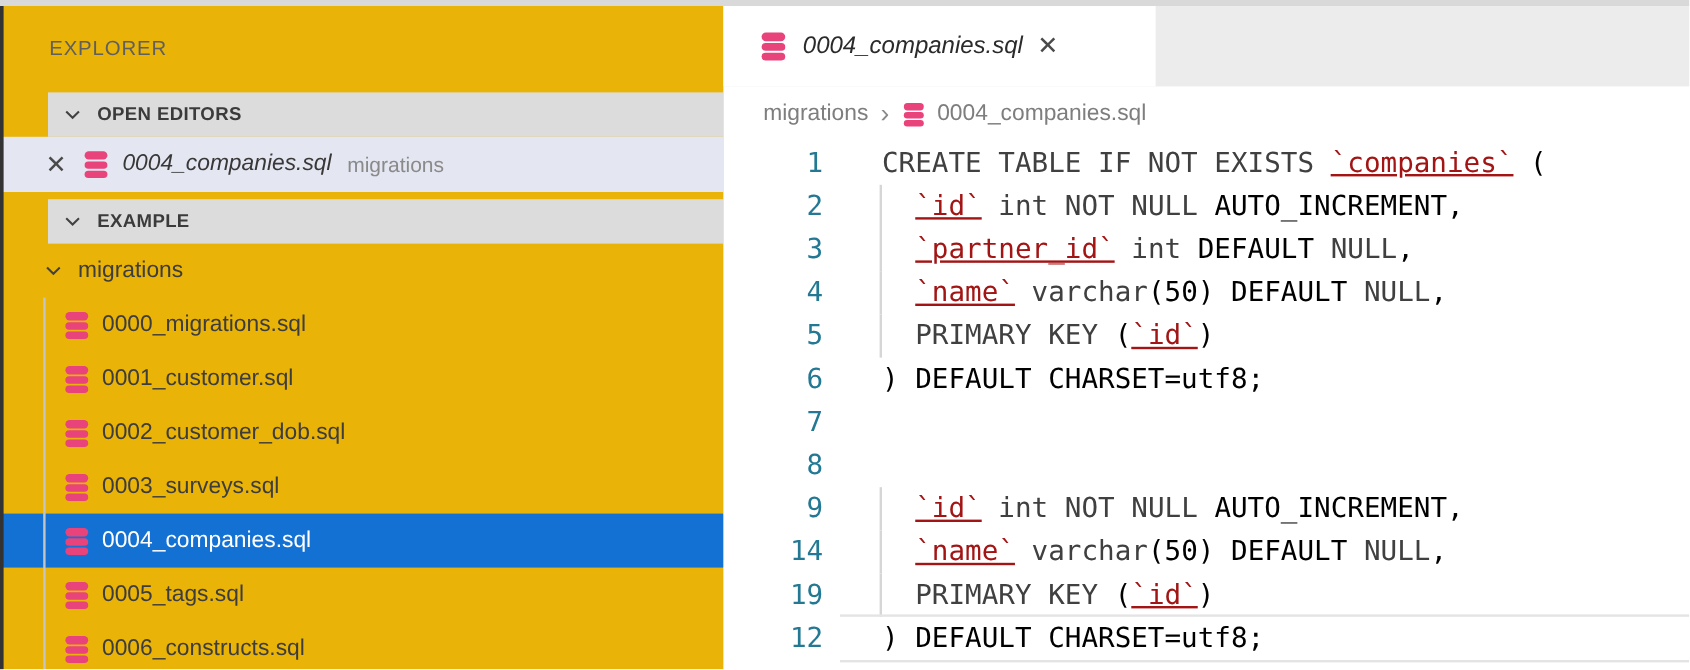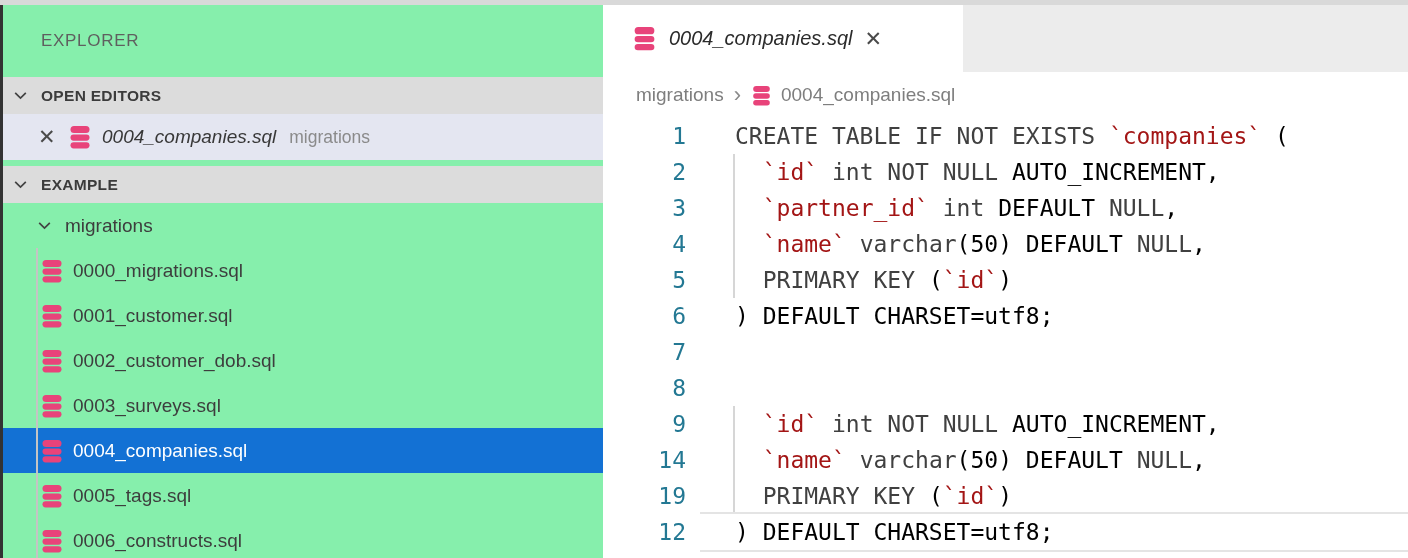--- a/index.html
+++ b/index.html
@@ -2,38 +2,38 @@
 <html><head>
 <meta charset="utf-8">
 <style>
   html,body{margin:0;padding:0;background:#fff;}
   .app{position:relative;width:1408px;height:558px;overflow:hidden;background:#fff;
        font-family:"Liberation Sans",sans-serif;-webkit-font-smoothing:antialiased;}
   .top-strip{position:absolute;left:0;top:0;width:100%;height:5px;background:#d9d9d9;z-index:20;}
   .left-edge{position:absolute;left:0;top:5px;bottom:0;width:3px;background:#333;z-index:30;}
 
   
-  .sidebar{position:absolute;left:0;top:5px;bottom:0;width:603px;background:#86efac;
+  .sidebar{position:absolute;left:0;top:5px;bottom:0;width:603px;background:#eab308;
            display:flex;flex-direction:column;overflow:hidden;}
   .sb-title{height:72px;flex:none;display:flex;align-items:center;padding-left:41px;
             color:#5f5f5f;font-size:17px;letter-spacing:.7px;}
   .section-header{height:37px;flex:none;background:#dcdcdc;display:flex;align-items:center;
-                  font-weight:bold;font-size:15.5px;color:#3b3b3b;letter-spacing:.3px;cursor:pointer;}
+                  font-weight:bold;font-size:15.5px;color:#3b3b3b;letter-spacing:.3px;cursor:pointer;margin-left:40px;}
   .section-header .chev{margin-left:12px;margin-right:12px;display:flex;}
   .open-row{height:46px;flex:none;background:#e4e6f1;display:flex;align-items:center;padding-left:38px;}
   .open-row .close{font-size:21px;color:#4a4a4a;width:30px;cursor:pointer;}
   .open-row .dbicon{margin-right:10px;}
   .open-row .fname{font-style:italic;font-size:19px;color:#383838;}
   .open-row .fdir{margin-left:13px;font-size:17.5px;color:#8a8a8a;}
   .gap6{height:6px;flex:none;}
   .tree{flex:1;position:relative;}
   .trow{height:45px;display:flex;align-items:center;font-size:19px;color:#3d3d3d;cursor:pointer;position:relative;}
   .trow.folder{padding-left:36px;}
   .trow.folder .chev{margin-right:12px;display:flex;}
-  .trow.file{padding-left:40px;}
+  .trow.file{padding-left:52px;}
   .trow .dbicon{margin-right:9px;}
   .trow.selected{background:#1371d4;color:#ffffff;}
   .indent-guide-sb{position:absolute;left:36px;top:45px;bottom:0;width:2px;background:#c4c4c4;z-index:5;}
   .dbicon{width:24px;height:26px;flex:none;display:inline-flex;position:relative;z-index:6;}
   .dbicon svg{width:100%;height:100%;}
 
   
   .editor{position:absolute;left:603px;top:5px;right:0;bottom:0;background:#fff;display:flex;flex-direction:column;}
   .tabbar{height:67px;flex:none;background:#ececec;display:flex;}
   .tab{width:360px;box-sizing:border-box;background:#fff;display:flex;align-items:center;
@@ -47,21 +47,21 @@
   .breadcrumb .dbicon{width:21px;height:23px;margin-right:9px;}
   .code{flex:1;position:relative;font-family:"DejaVu Sans Mono",monospace;font-size:23px;
         line-height:36px;overflow:hidden;}
   .code-line{height:36px;display:flex;white-space:pre;position:relative;}
   .ln{width:83px;flex:none;text-align:right;color:#237893;cursor:pointer;}
   .lc{margin-left:49px;color:#000;}
   .iguide{position:absolute;left:130px;top:0;height:36px;border-left:2px solid #d6d6d6;}
   .code-line.current::before{content:"";position:absolute;left:97px;right:0;top:-2px;bottom:-2px;
         border-top:2px solid #e4e4e4;border-bottom:2px solid #e4e4e4;pointer-events:none;}
   .t-kw{color:#404040;}
-  .t-id{color:#a31515;}
+  .t-id{color:#a31515;text-decoration:underline;}
   .t-num{color:#000000;}
   .t-pl{color:#000000;}
 </style>
 </head>
 <body>
 
 <div class="app">
   <div class="top-strip"></div>
   <div class="left-edge"></div>
 

